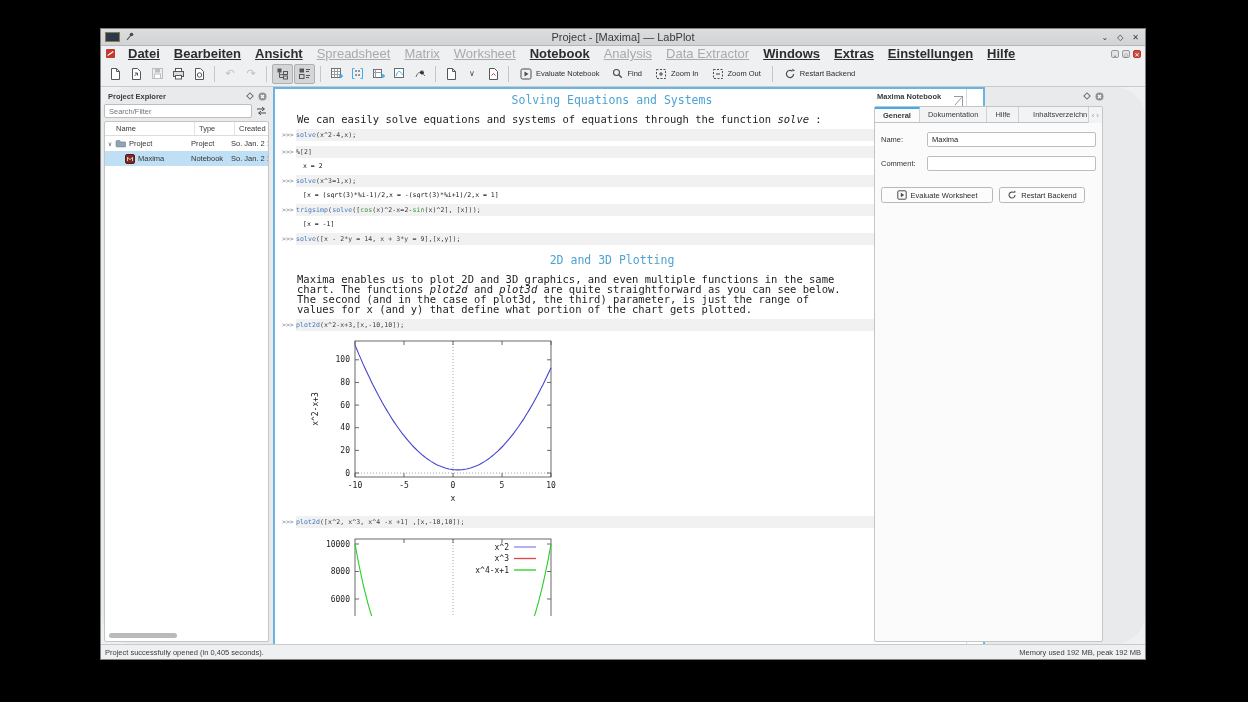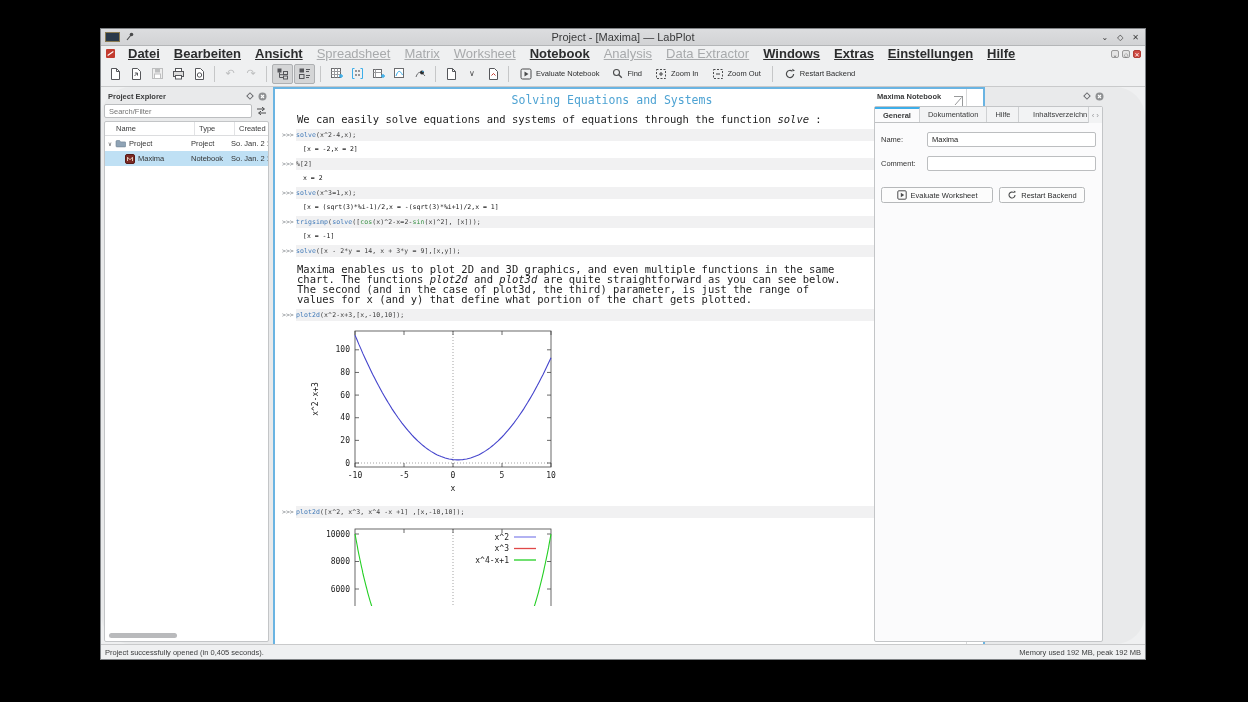--- a/index.html
+++ b/index.html
@@ -373,21 +373,20 @@
         <div class="nb-h1">Solving Equations and Systems</div>
         <div class="nb-para" id="para1"><span>We can easily solve equations and systems of equations through the function </span><i>solve</i><span> :</span></div>
         <div id="cells">
             <div class="code-row">
               <span class="prompt">&gt;&gt;&gt;</span>
               <span class="code-bg">
                 <span class="c-fn">solve</span>
                 <span class="c-pl">(x^2-4,x);</span>
               </span>
             </div>
-            <div class="output">[x = -2,x = 2]</div>
             <div class="code-row">
               <span class="prompt">&gt;&gt;&gt;</span>
               <span class="code-bg">
                 <span class="c-pl">%[2]</span>
               </span>
             </div>
             <div class="output">x = 2</div>
             <div class="code-row">
               <span class="prompt">&gt;&gt;&gt;</span>
               <span class="code-bg">
@@ -411,20 +410,21 @@
             </div>
             <div class="output">[x = -1]</div>
             <div class="code-row">
               <span class="prompt">&gt;&gt;&gt;</span>
               <span class="code-bg">
                 <span class="c-fn">solve</span>
                 <span class="c-pl">([x - 2*y = 14,  x + 3*y = 9],[x,y]);</span>
               </span>
             </div>
           </div>
+        <div class="nb-h2">2D and 3D Plotting</div>
         <div class="nb-para" id="para2"><span>Maxima enables us to plot 2D and 3D graphics, and even multiple functions in the same chart. The functions </span><i>plot2d</i><span> and </span><i>plot3d</i><span> are quite straightforward as you can see below. The second (and in the case of plot3d, the third) parameter, is just the range of values for x (and y) that define what portion of the chart gets plotted.</span></div>
         <div id="plotcell1">
             <div class="code-row">
               <span class="prompt">&gt;&gt;&gt;</span>
               <span class="code-bg">
                 <span class="c-fn">plot2d</span>
                 <span class="c-pl">(x^2-x+3,[x,-10,10]);</span>
               </span>
             </div>
           </div>

